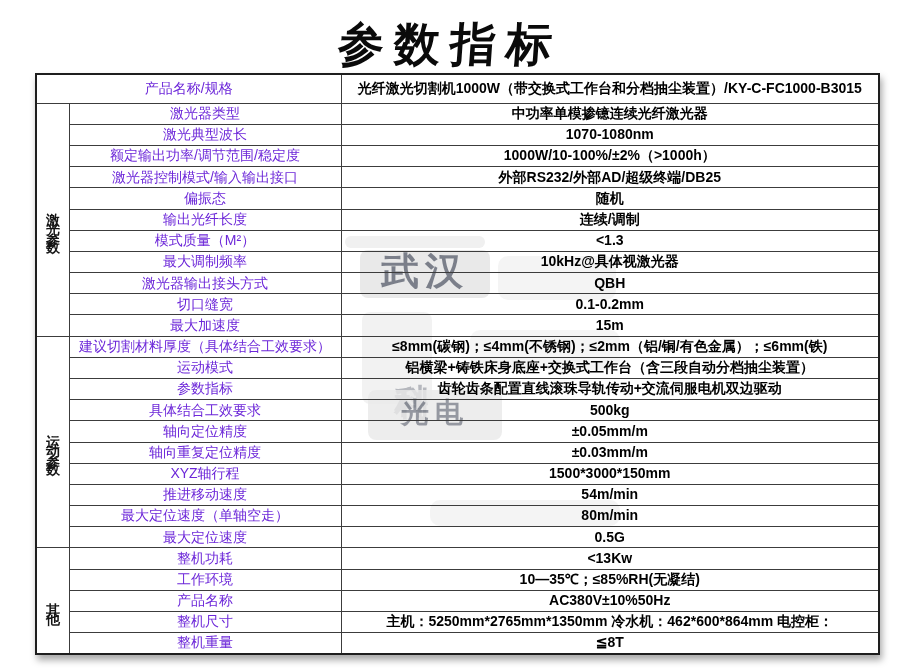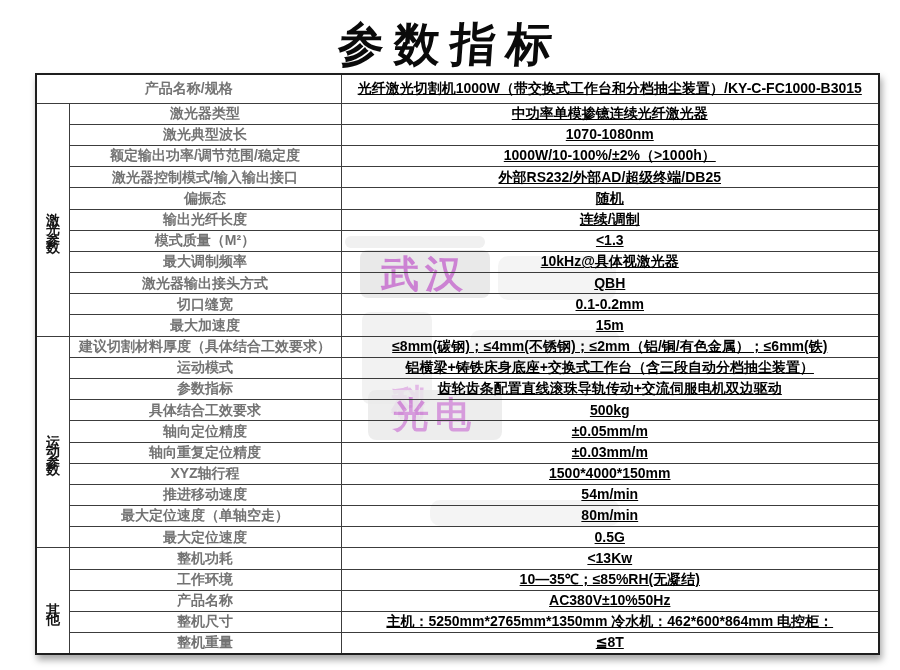--- a/index.html
+++ b/index.html
@@ -9,23 +9,23 @@
   }
   
   .page-title{
     position:absolute;top:14px;left:0;width:100%;text-align:center;
     font-family:"DejaVu Serif",serif;font-size:46px;font-weight:900;
     letter-spacing:10px;color:#0a0a0a;transform:skewX(-4deg);
   }
   
   .watermark{position:absolute;z-index:0;opacity:.55;pointer-events:none;}
   .wm-block{
-    position:absolute;background:#d7d7d7;border-radius:8px;color:#a21caf;
+    position:absolute;background:#d7d7d7;border-radius:8px;color:#0f172a;
     font-weight:900;text-align:center;letter-spacing:6px;
-    font-family:Liberation Sans, sans-serif;
+    font-family:Liberation Mono, monospace;
   }
   .wm-blob{position:absolute;background:#e3e3e3;border-radius:10px;}
   
   .spec-table-wrap{
     position:absolute;left:35px;top:73px;z-index:1;
     box-shadow:2px 5px 7px rgba(0,0,0,.35);
   }
   table.spec{
     border-collapse:collapse;table-layout:fixed;
     width:843px;height:582px;background:transparent;
@@ -36,35 +36,35 @@
     font-size:14px;line-height:1.1;white-space:nowrap;overflow:hidden;
     background:transparent;
   }
   tr.spec-row{height:21px;}
   tr.product-row{height:29px;}
   td.group-cell{
     width:33px;padding:0;
     writing-mode:vertical-rl;text-orientation:upright;
     letter-spacing:9px;font-size:15px;font-weight:600;color:#141414;
   }
-  td.label-cell{font-weight:700;color:#737373;}
-  td.value-cell{font-weight:700;color:#000;text-decoration:underline;}
+  td.label-cell{font-weight:400;color:#6d28d9;}
+  td.value-cell{font-weight:700;color:#000;}
 </style>
 </head>
 <body>
 
 <div class="page-title">参数指标</div>
 
 <div class="watermark">
   <div class="wm-blob" style="left:345px;top:236px;width:140px;height:12px;"></div>
   <div class="wm-blob" style="left:498px;top:256px;width:118px;height:44px;opacity:.7;"></div>
   <div class="wm-block" style="left:360px;top:250px;width:130px;height:48px;font-size:38px;line-height:48px;">武汉</div>
   <div class="wm-block" style="left:362px;top:312px;width:70px;height:92px;font-size:34px;line-height:46px;opacity:.55;writing-mode:vertical-rl;text-orientation:upright;letter-spacing:2px;">科利</div>
   <div class="wm-blob" style="left:470px;top:330px;width:150px;height:40px;opacity:.6;"></div>
-  <div class="wm-block" style="left:368px;top:390px;width:134px;height:50px;font-size:36px;line-height:50px;opacity:.8;">光电</div>
+  <div class="wm-block" style="left:368px;top:390px;width:134px;height:50px;font-size:28px;line-height:50px;opacity:.8;">光电</div>
   <div class="wm-blob" style="left:430px;top:500px;width:190px;height:26px;opacity:.7;"></div>
 </div>
 
 <div class="spec-table-wrap">
   <table class="spec">
     <colgroup>
       <col style="width:33px">
         <col style="width:272px">
         <col style="width:538px">
     </colgroup>
@@ -138,21 +138,21 @@
         <tr class="spec-row">
           <td class="label-cell">轴向定位精度</td>
           <td class="value-cell">±0.05mm/m</td>
         </tr>
         <tr class="spec-row">
           <td class="label-cell">轴向重复定位精度</td>
           <td class="value-cell">±0.03mm/m</td>
         </tr>
         <tr class="spec-row">
           <td class="label-cell">XYZ轴行程</td>
-          <td class="value-cell">1500*4000*150mm</td>
+          <td class="value-cell">1500*3000*150mm</td>
         </tr>
         <tr class="spec-row">
           <td class="label-cell">推进移动速度</td>
           <td class="value-cell">54m/min</td>
         </tr>
         <tr class="spec-row">
           <td class="label-cell">最大定位速度（单轴空走）</td>
           <td class="value-cell">80m/min</td>
         </tr>
         <tr class="spec-row">

